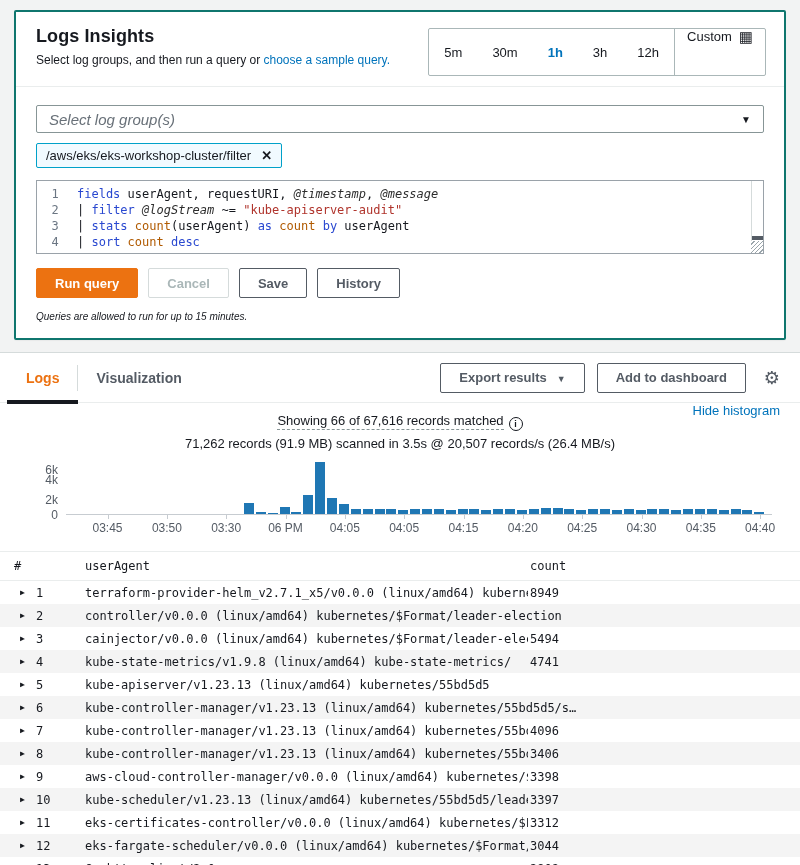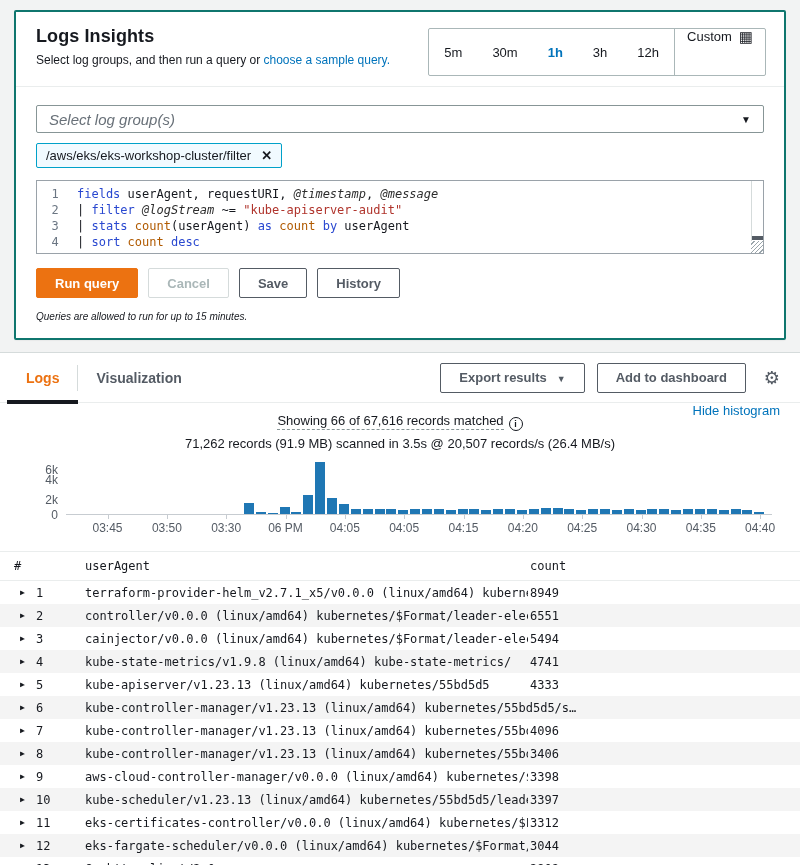--- a/index.html
+++ b/index.html
@@ -271,39 +271,37 @@
         <div class="trow">
           <span class="arr">▶</span>
           <span class="rnum">1</span>
           <span class="c2">terraform-provider-helm_v2.7.1_x5/v0.0.0 (linux/amd64) kubernetes/$…</span>
           <span class="c3">8949</span>
         </div>
         <div class="trow alt">
           <span class="arr">▶</span>
           <span class="rnum">2</span>
           <span class="c2">controller/v0.0.0 (linux/amd64) kubernetes/$Format/leader-election</span>
-          <span class="c3">6551</span>
         </div>
         <div class="trow">
           <span class="arr">▶</span>
           <span class="rnum">3</span>
           <span class="c2">cainjector/v0.0.0 (linux/amd64) kubernetes/$Format/leader-election</span>
           <span class="c3">5494</span>
         </div>
         <div class="trow alt">
           <span class="arr">▶</span>
           <span class="rnum">4</span>
           <span class="c2">kube-state-metrics/v1.9.8 (linux/amd64) kube-state-metrics/</span>
           <span class="c3">4741</span>
         </div>
         <div class="trow">
           <span class="arr">▶</span>
           <span class="rnum">5</span>
           <span class="c2">kube-apiserver/v1.23.13 (linux/amd64) kubernetes/55bd5d5</span>
-          <span class="c3">4333</span>
         </div>
         <div class="trow alt">
           <span class="arr">▶</span>
           <span class="rnum">6</span>
           <span class="c2">kube-controller-manager/v1.23.13 (linux/amd64) kubernetes/55bd5d5/s…</span>
         </div>
         <div class="trow">
           <span class="arr">▶</span>
           <span class="rnum">7</span>
           <span class="c2">kube-controller-manager/v1.23.13 (linux/amd64) kubernetes/55bd5d5/s…</span>

